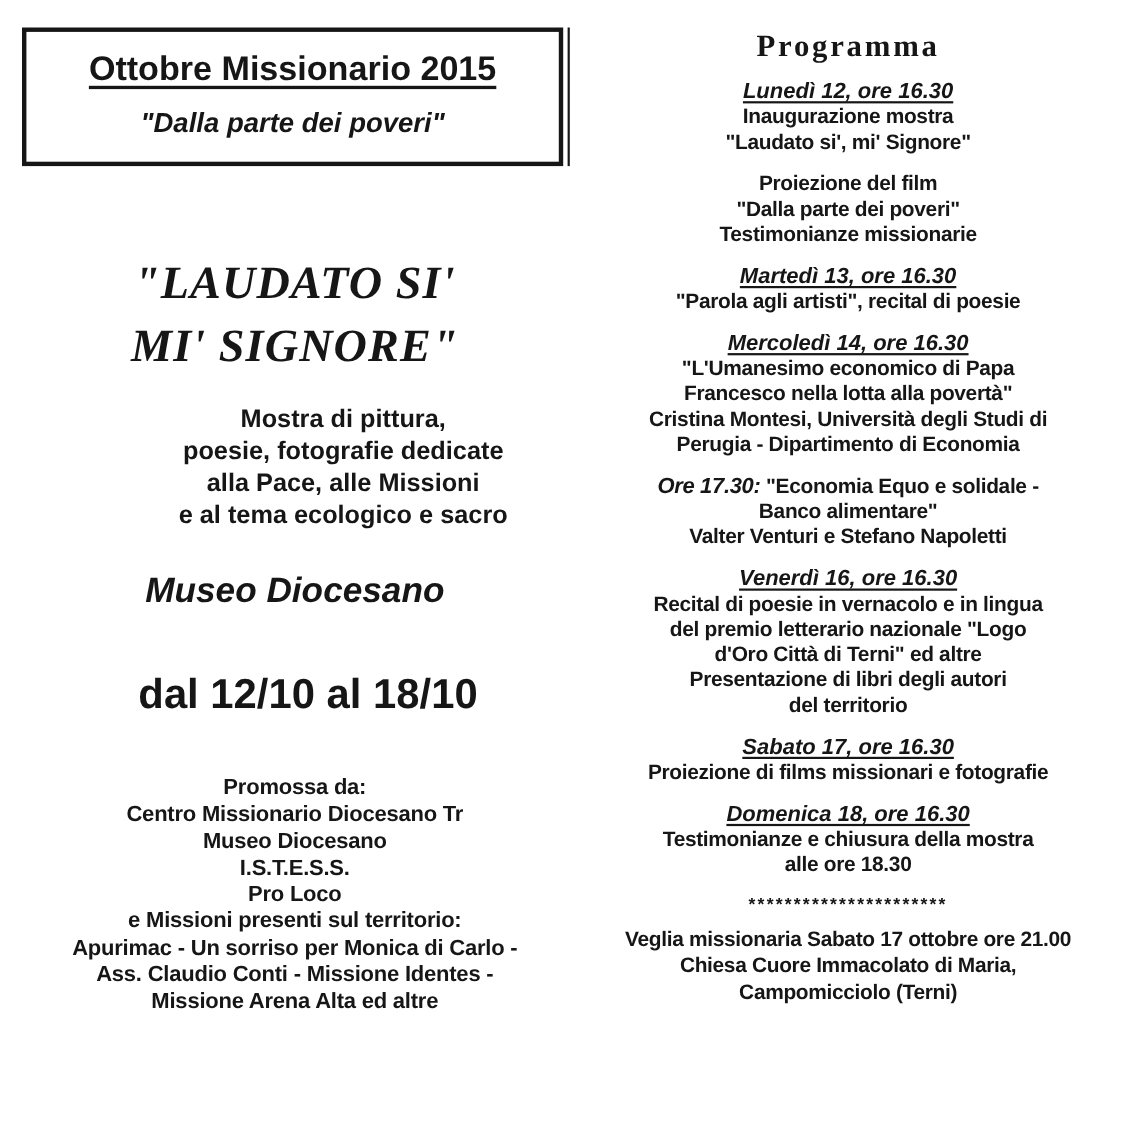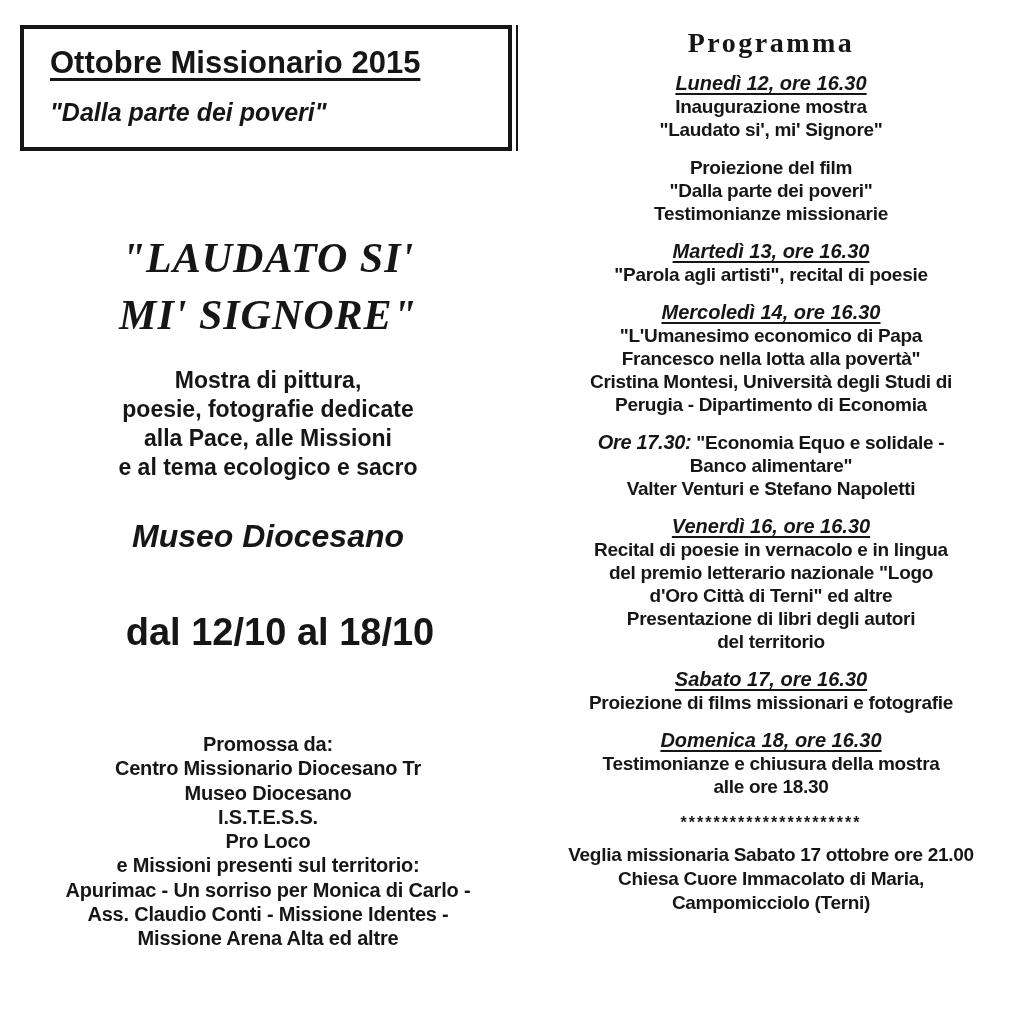--- a/index.html
+++ b/index.html
@@ -5,56 +5,56 @@
   html,body { margin:0; padding:0; background:#ffffff; }
   #page {
     position:relative; width:1024px; height:1024px;
     background:#ffffff; color:#161616; overflow:hidden;
     font-family:"Liberation Sans", sans-serif;
   }
 
   
   .title-box {
     position:absolute; left:20px; top:25px; width:492px; box-sizing:border-box;
-    border:4px solid #161616; padding:16px 26px 20px;
+    border:4px solid #161616; text-align:center; padding:16px 26px 20px;
   }
   .title-box::after {
     content:""; position:absolute; top:-4px; bottom:-4px; right:-10px;
     width:2px; background:#161616;
   }
   .box-title {
     font:bold 31px/36px "Liberation Sans", sans-serif;
     text-decoration:underline; text-decoration-thickness:3px; text-underline-offset:5px;
   }
   .box-subtitle { margin-top:16px; font:italic bold 25px/30px "Liberation Sans", sans-serif; }
 
   .main-title {
     position:absolute; left:0; top:230px; width:536px; text-align:center;
     font:italic bold 42px/57px "Liberation Serif", serif;
     letter-spacing:1px; white-space:pre-line;
   }
   .description {
     position:absolute; left:0; top:366px; width:536px; text-align:center;
-    font:bold 23px/29px "Liberation Sans", sans-serif; white-space:pre-line;
+    font:bold 23px/29px "Liberation Sans", sans-serif; white-space:pre-line;padding-left:44px;
   }
   .venue-name {
     position:absolute; left:0; top:518px; width:536px; text-align:center;
     font:italic bold 32px/36px "Liberation Sans", sans-serif;
   }
   .venue-address {
     position:absolute; left:0; top:556px; width:536px; text-align:center;
     font:italic bold 22px/26px "Liberation Sans", sans-serif;
   }
   .date-range {
     position:absolute; left:0; top:610px; width:536px; text-align:center;
     font:bold 38px/44px "Liberation Sans", sans-serif;
     padding-left:12px;
   }
   .promoters {
-    position:absolute; left:0; top:732px; width:536px; text-align:center;
+    position:absolute; left:0; top:704px; width:536px; text-align:center;
     font:bold 20px/24.3px "Liberation Sans", sans-serif; white-space:pre-line;
     letter-spacing:-0.2px;
   }
 
   
   .program {
     position:absolute; left:535px; top:26px; width:472px; text-align:center;
   }
   .program-heading {
     font:bold 28px/34px "Liberation Serif", serif;

